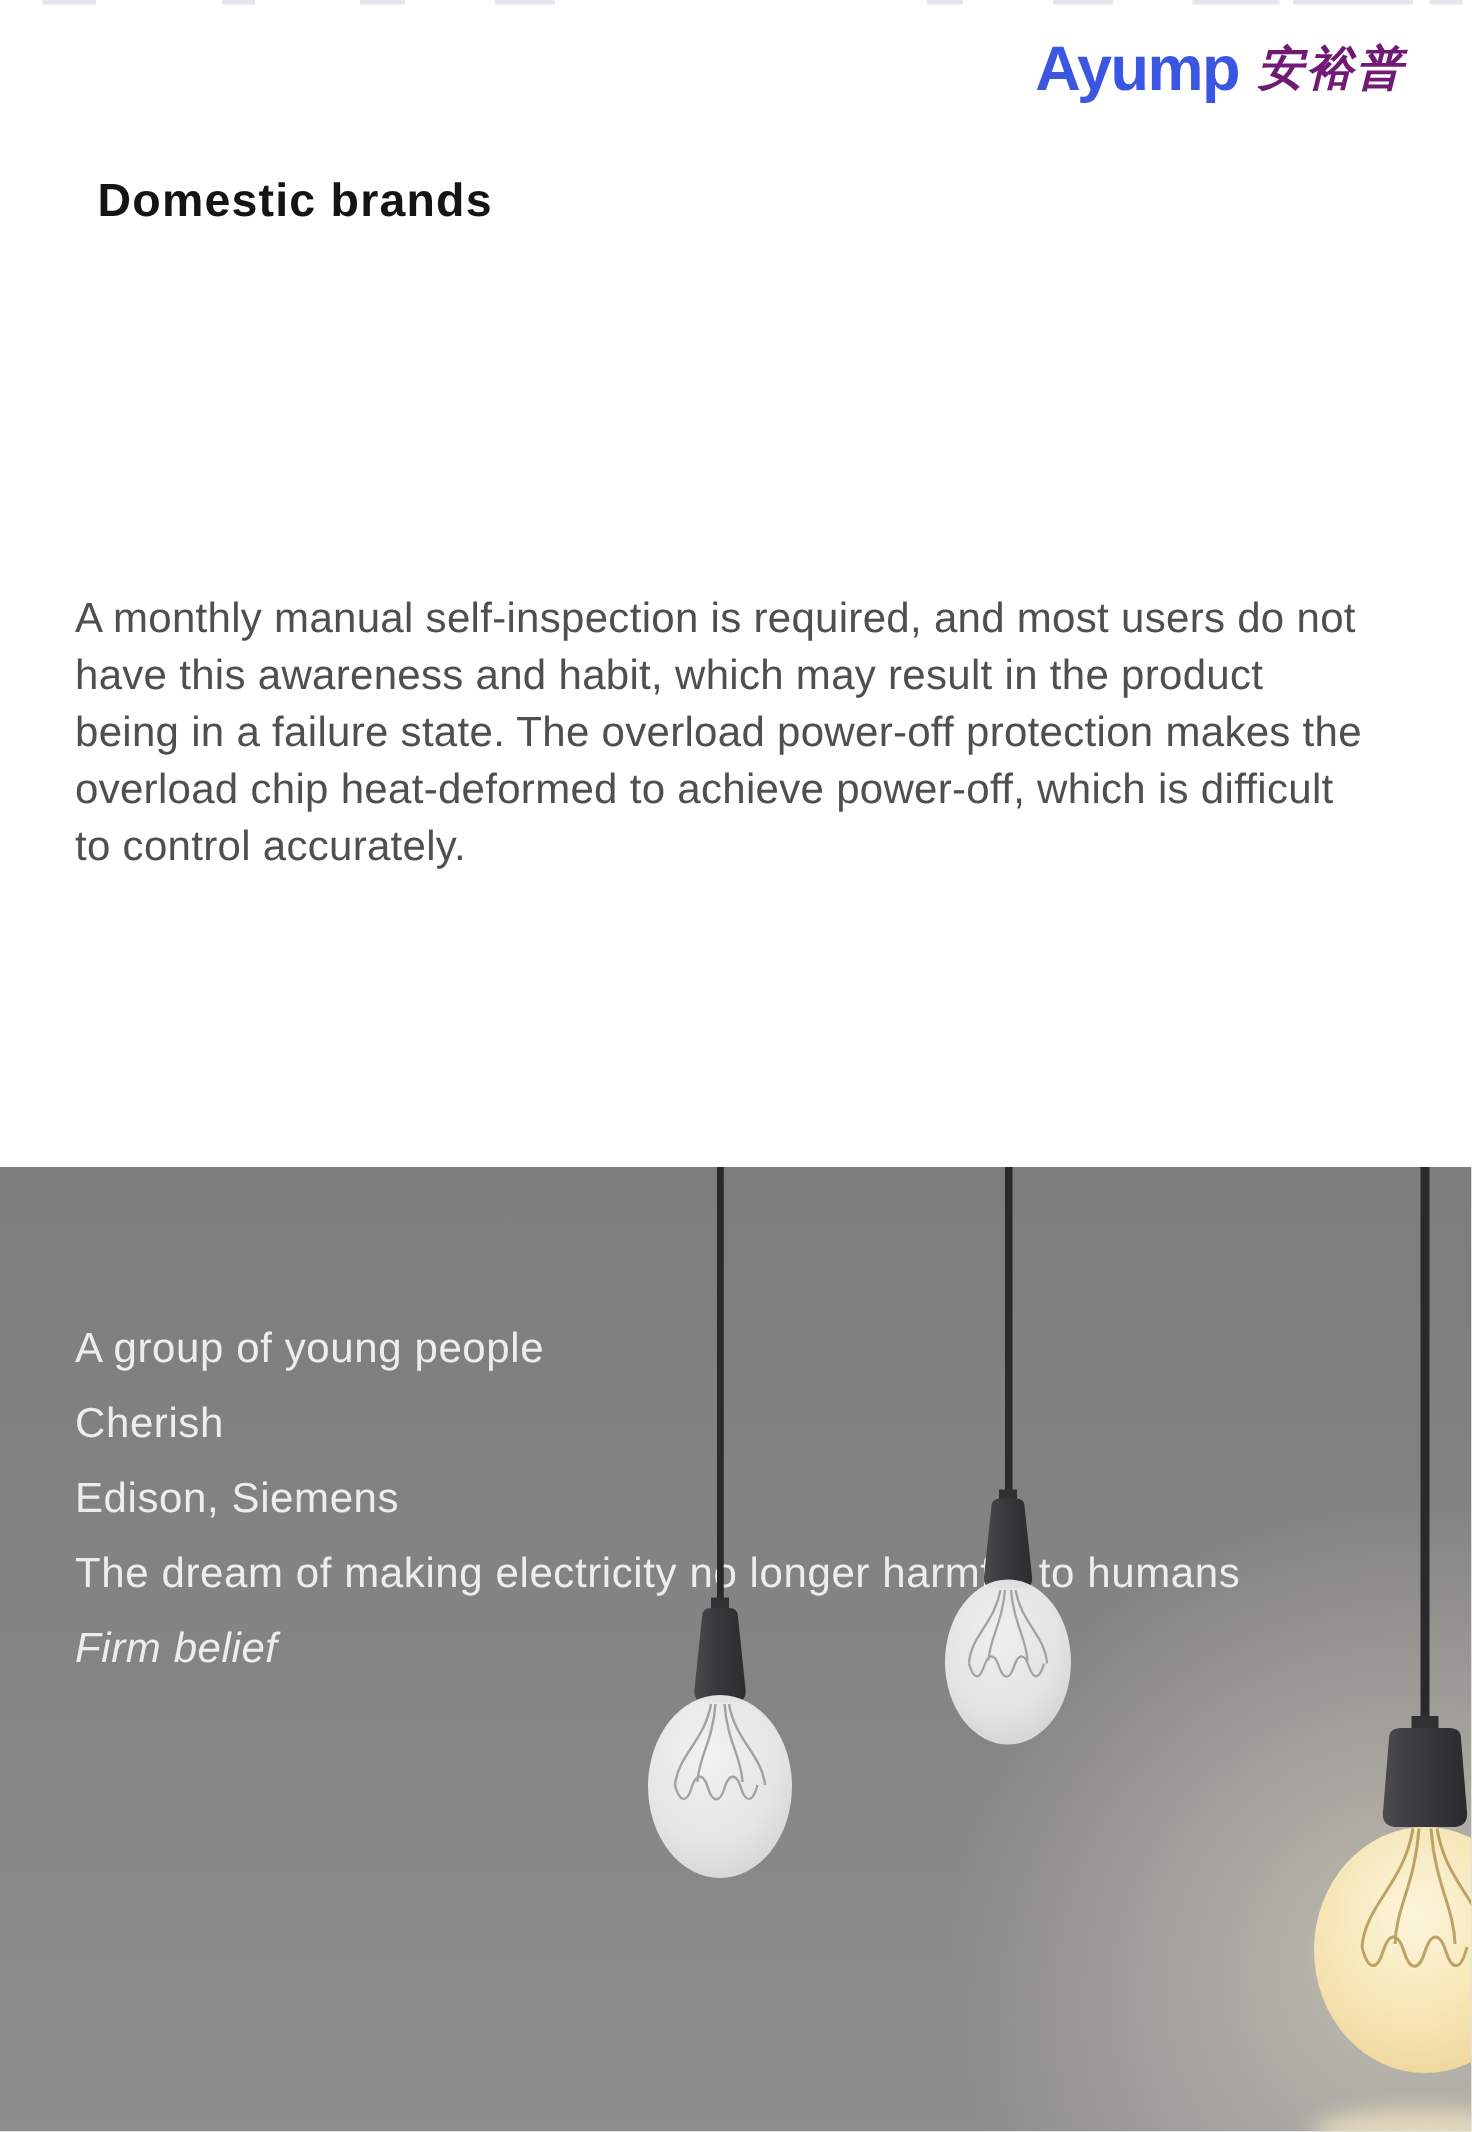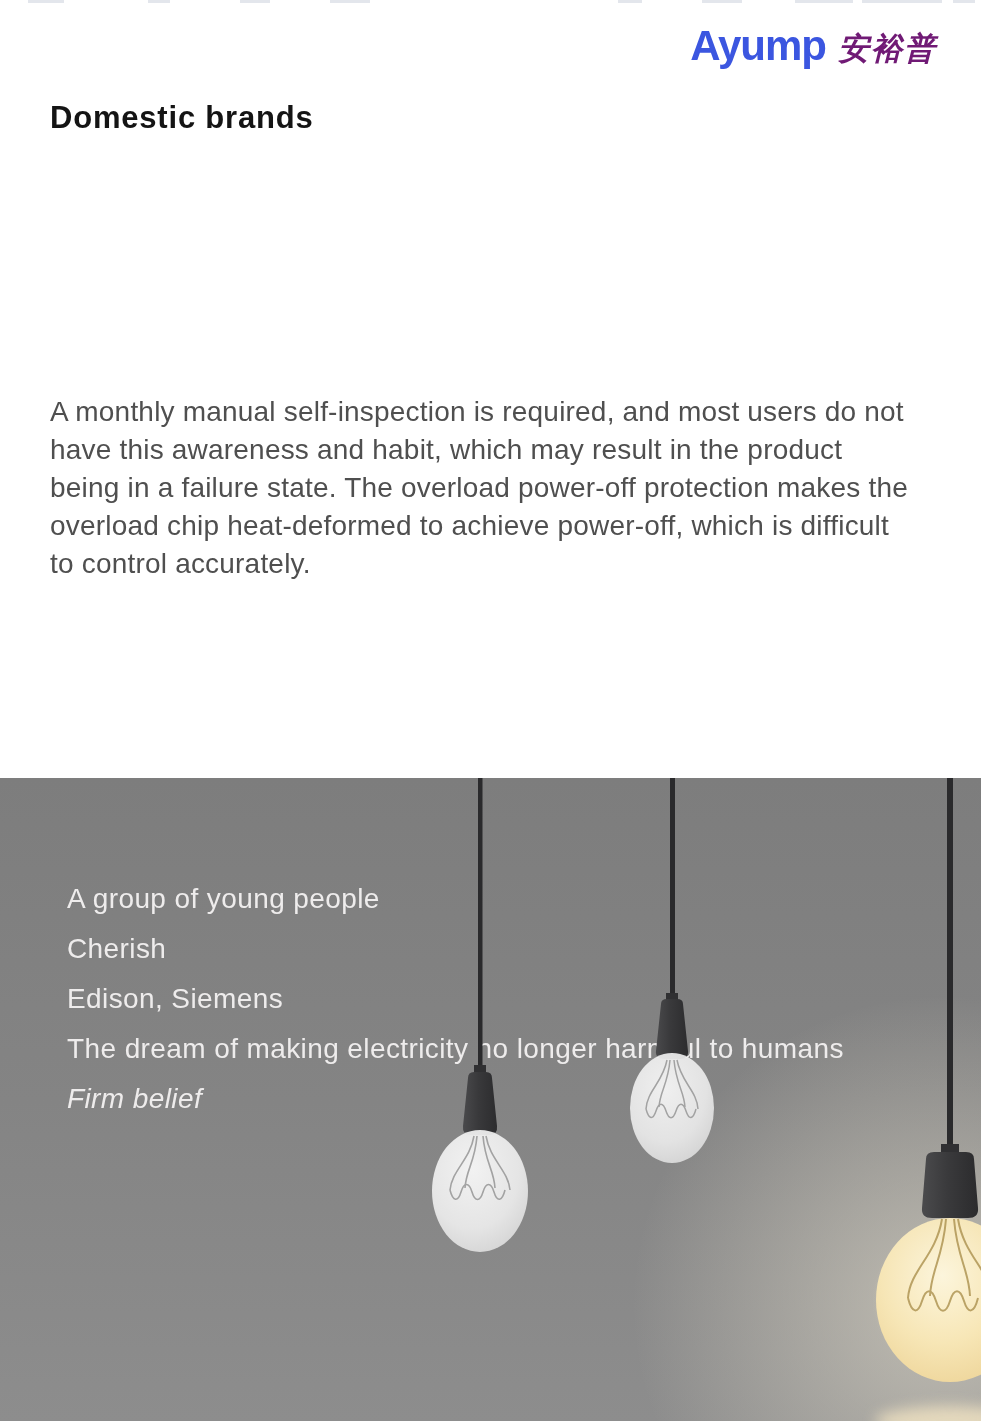--- a/index.html
+++ b/index.html
@@ -15,36 +15,36 @@
 
   
   .top-artifact {
     position: absolute; top: 0; height: 3px;
     background: #e3e6ec;
   }
 
   
   .logo {
     position: absolute; top: 22px; right: 44px;
-    display: flex; align-items: flex-end; gap: 12px;
+    display: flex; align-items: center; gap: 12px;
     white-space: nowrap;
     margin-left: 48px;
   }
   .logo .wordmark {
     font-size: 42px; font-weight: 700; letter-spacing: -1px;
     font-family: "Liberation Sans", sans-serif;
   }
   .logo .cn {
     font-size: 31px; font-weight: 600; color: #3a3a3a;
     letter-spacing: 2px;
   }
 
   
   .section { position: absolute; left: 50px; }
-  .section-1 { top: 100px; }
+  .section-1 { top: 116px; margin-left: 15px; }
   .section-2 { top: 393px; }
   .section h2 {
     font-size: 31px; font-weight: 700; color: #141414;
     letter-spacing: 0.8px; margin-bottom: 34px;
     font-family: "Liberation Sans", sans-serif;
   }
   .section p {
     width: 858px;
     font-size: 28px; font-weight: 300; color: #4f4f4f;
     line-height: 38px; letter-spacing: 0.2px;
@@ -58,21 +58,21 @@
       radial-gradient(circle 430px at 96% 82%, rgba(228,222,205,0.60), rgba(228,222,205,0) 72%),
       linear-gradient(180deg, #7d7d7d 0%, #848484 50%, #8d8d8d 100%);
     overflow: hidden;
   }
   .hero-lines {
     position: absolute; left: 50px; top: 104px; z-index: 1;
     display: flex; flex-direction: column; row-gap: 17px;
   }
   .hero-line {
     font-size: 28px; font-weight: 300; line-height: 33px;
-    letter-spacing: 0.4px; white-space: nowrap; margin-left: 17px;
+    letter-spacing: 0.4px; white-space: nowrap;
   }
   .lamp { position: absolute; top: 0; z-index: 2; }
   .lamp-1 { left: 420px; }
   .lamp-2 { left: 612px; }
   .lamp-3 { left: 870px; }
   .bottom-glow {
     position: absolute; left: 875px; top: 628px; z-index: 0;
     width: 150px; height: 30px; border-radius: 50%;
     background: rgba(246,231,196,0.75); filter: blur(7px);
   }

